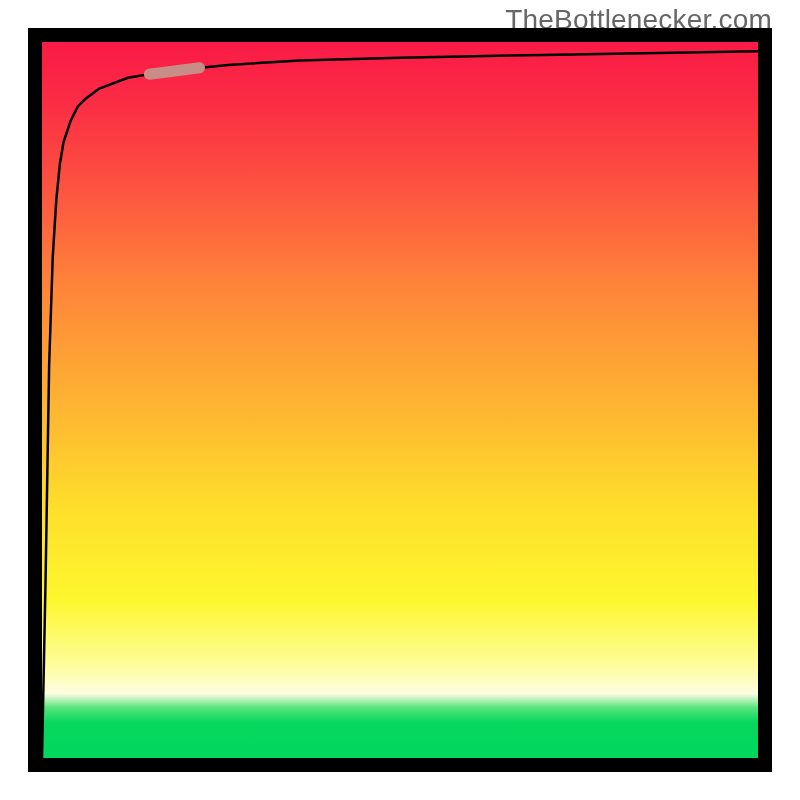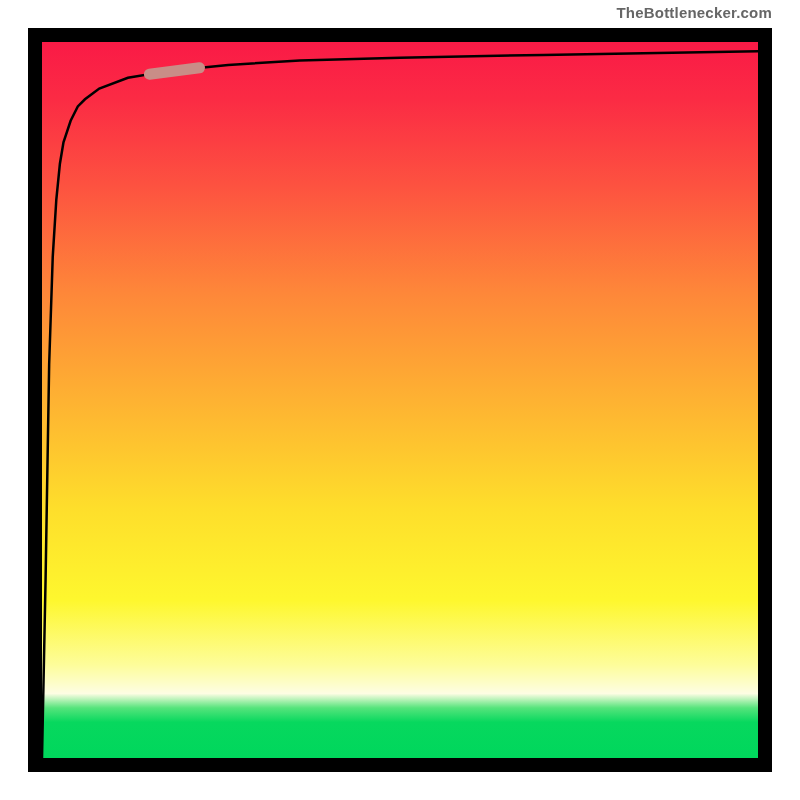--- a/index.html
+++ b/index.html
@@ -58,22 +58,22 @@
     position: absolute;
     left: 0; top: 0;
     width: 100%; height: 100%;
     overflow: visible;
   }
   .watermark {
     position: absolute;
     top: 4px;
     right: 28px;
     color: #666666;
-    font-size: 15px;
-    font-weight: 700;
+    font-size: 28px;
+    font-weight: 400;
     letter-spacing: 0.2px;
     user-select: none;
   }
 </style>
 </head>
 <body>
 
 <div class="chart-wrap">
 
   <div class="watermark">TheBottlenecker.com</div>

